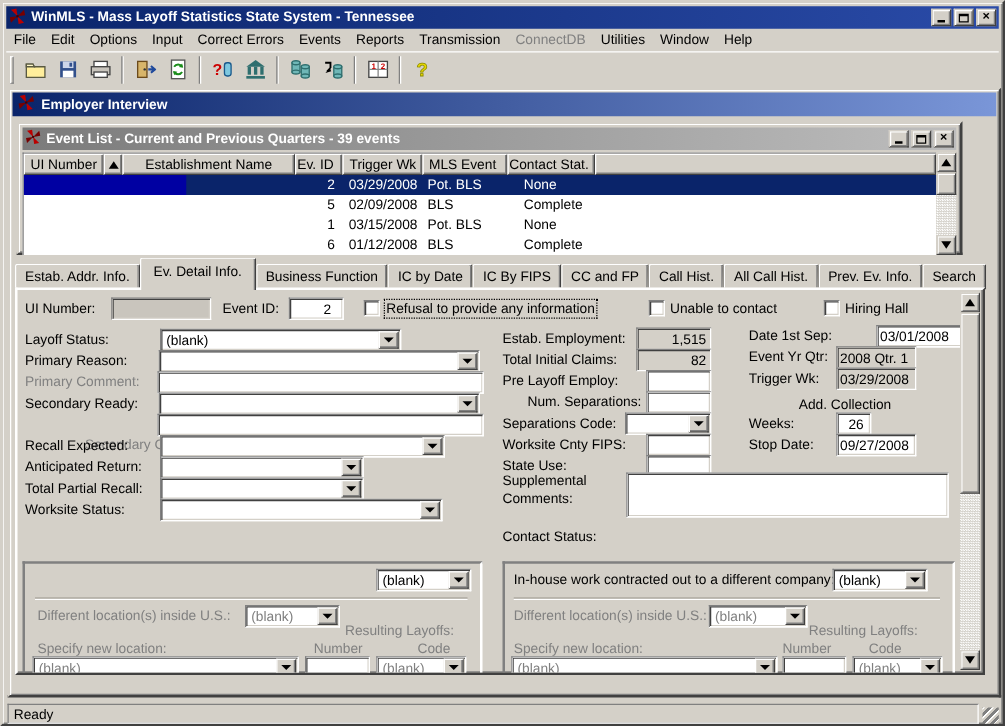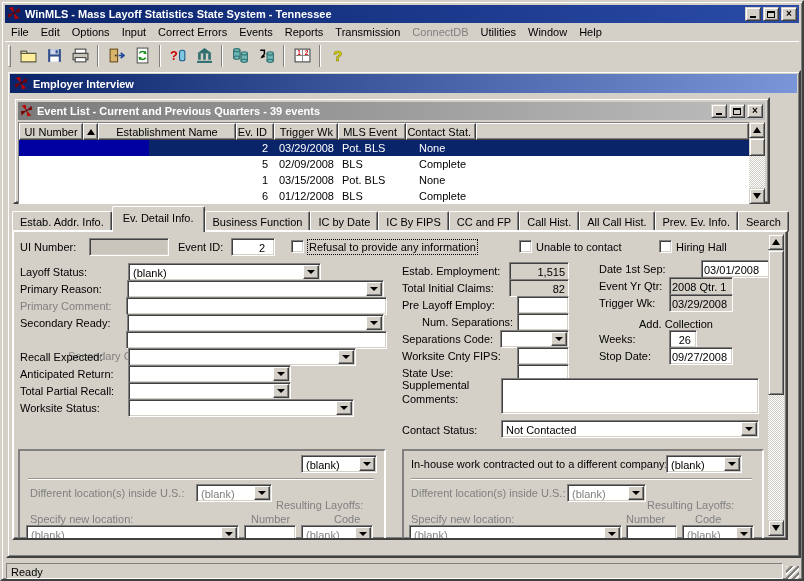--- a/index.html
+++ b/index.html
@@ -486,26 +486,20 @@
       <span class="field in2" style="left:655px;top:62px;width:64px;background:#d4d0c8;padding-left:2px;">03/29/2008</span>
       <span class="lbl" style="left:605px;top:86px;margin-left:20px;">Add. Collection</span>
       <span class="lbl" style="left:585px;top:101px;">Weeks:</span>
       <span class="field in2 r" style="left:655px;top:98px;width:28px;padding-right:5px;">26</span>
       <span class="lbl" style="left:585px;top:118px;">Stop Date:</span>
       <span class="field in2" style="left:655px;top:115px;width:64px;padding-left:2px;">09/27/2008</span>
 
       <span class="lbl" style="left:388px;top:146px;width:80px;white-space:normal;line-height:14px;">Supplemental Comments:</span>
       <span class="tarea in2" style="left:487px;top:146px;width:258px;height:36px;"></span>
       <span class="lbl" style="left:388px;top:192px;">Contact Status:</span>
-      <span class="combo" style="left:487px;top:188px;width:258px;">
-          <span class="val">Not Contacted</span>
-          <span class="cbtn">
-            <span class="carr"></span>
-          </span>
-        </span>
 
       <div class="subpanel" style="left:4px;top:217px;width:368px;">
         <span class="combo" style="left:281px;top:4px;width:76px;">
             <span class="val">(blank)</span>
             <span class="cbtn">
               <span class="carr"></span>
             </span>
           </span>
         <span class="divider" style="left:8px;right:10px;top:27px;"></span>
         <span class="lbl dis" style="left:10px;top:36px;">Different location(s) inside U.S.:</span>

